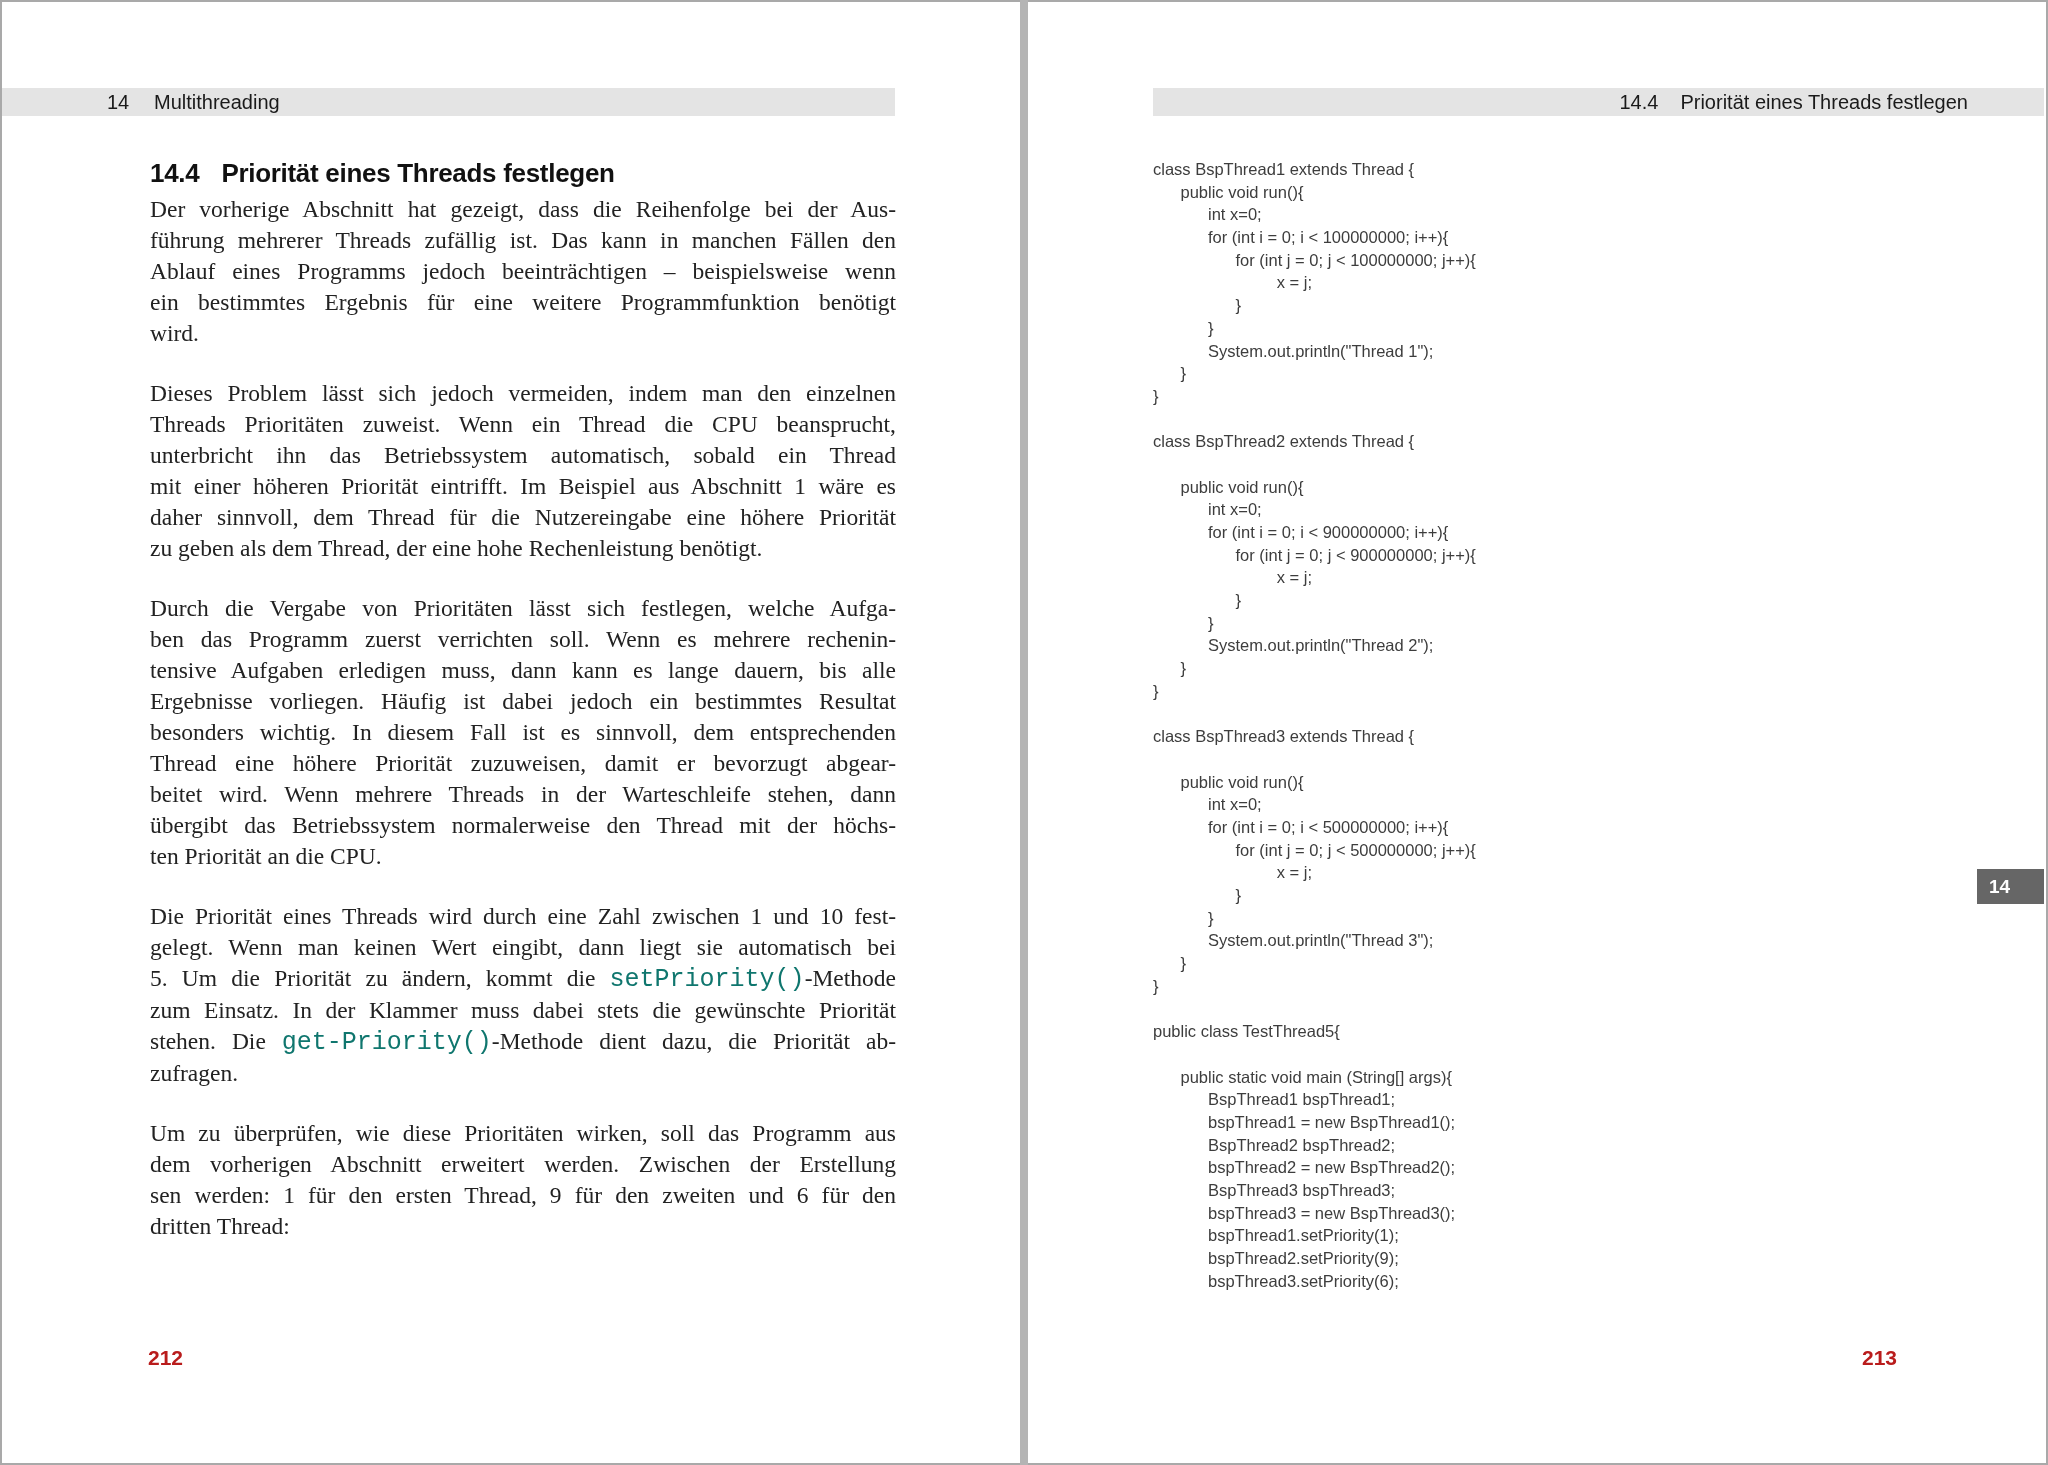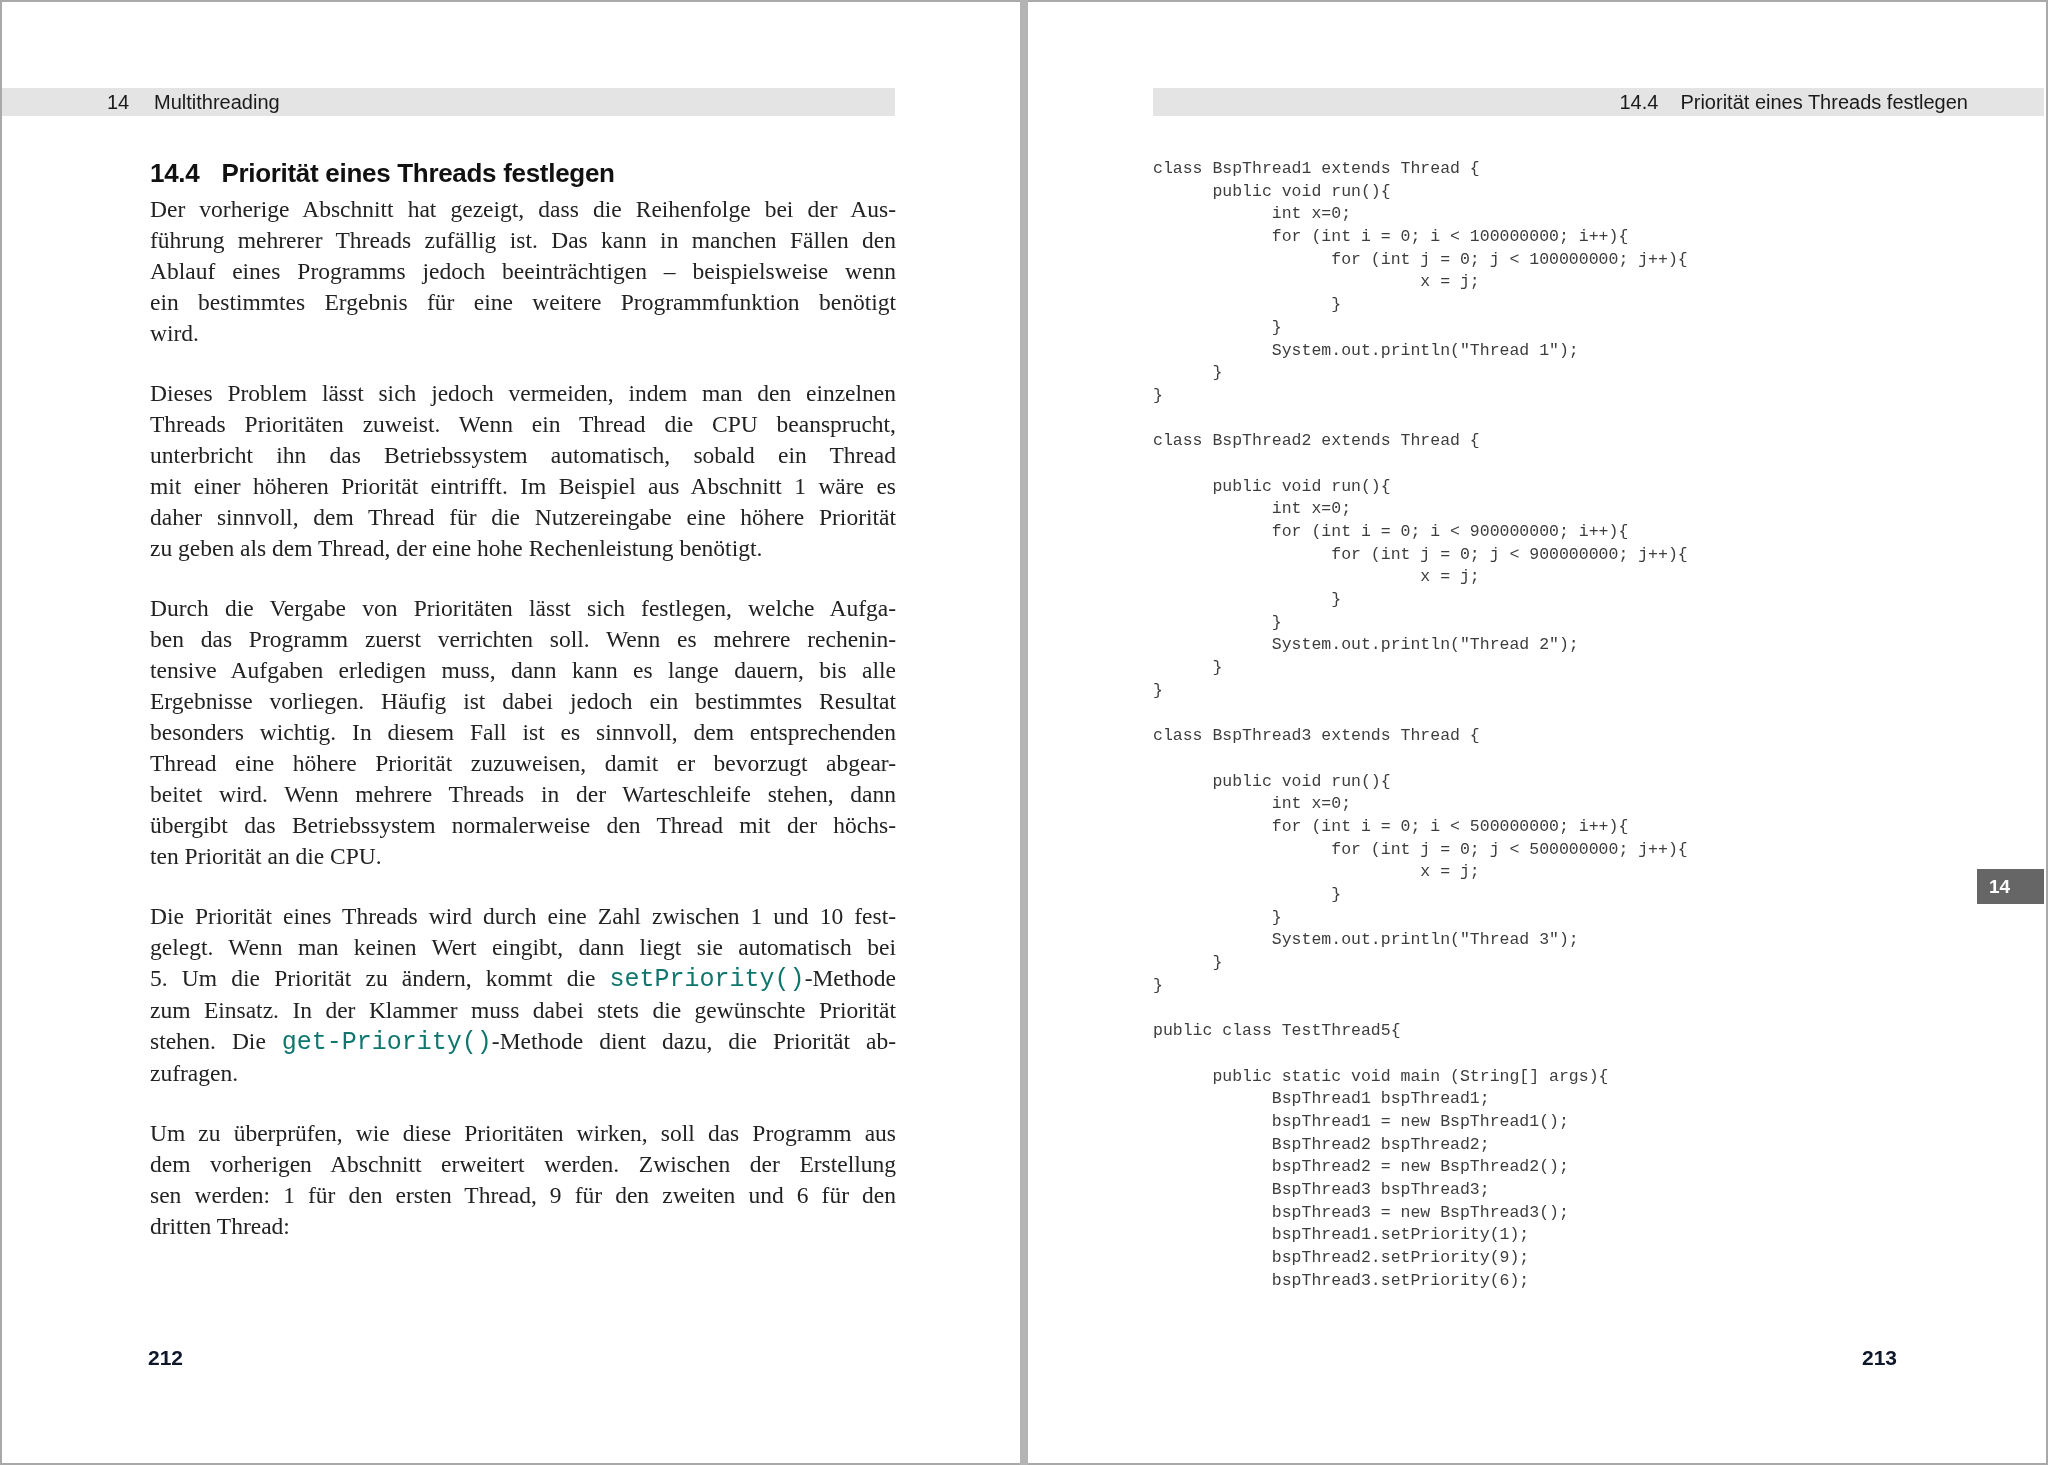--- a/index.html
+++ b/index.html
@@ -49,28 +49,28 @@
       font-size: 23.5px; line-height: 31px; color: #222;
     }
     .body-text p { margin: 0 0 29px 0; text-align: justify; }
     .body-text .line { display: block; text-align: justify; text-align-last: justify; white-space: nowrap; }
     .body-text .line.last { text-align-last: left; }
     .code-inline { font-family: "Liberation Mono", monospace; font-size: 25px; color: #0f766e; }
 
     .page-number {
       position: absolute; top: 1346px;
       font-family: "Liberation Sans", sans-serif; font-weight: bold;
-      font-size: 21px; color: #0f172a;
+      font-size: 21px; color: #b91c1c;
     }
     .page-left .page-number { left: 148px; }
     .page-right .page-number { left: 834px; }
 
     .code-block {
       position: absolute; left: 125px; top: 158px;
-      font-family: Liberation Mono, monospace; font-size: 16.5px;
+      font-family: Liberation Sans, sans-serif; font-size: 16.5px;
       line-height: 22.7px; color: #3d3d3d; white-space: pre; margin: 0;
     }
     .code-line { display: block; height: 22.7px; }
 
     .thumb-tab {
       position: absolute; left: 949px; top: 869px; width: 67px; height: 35px;
       background: #666666; color: #ffffff;
       font-family: "Liberation Sans", sans-serif; font-weight: bold; font-size: 19px;
       line-height: 35px; padding-left: 12px; box-sizing: border-box;
     }

